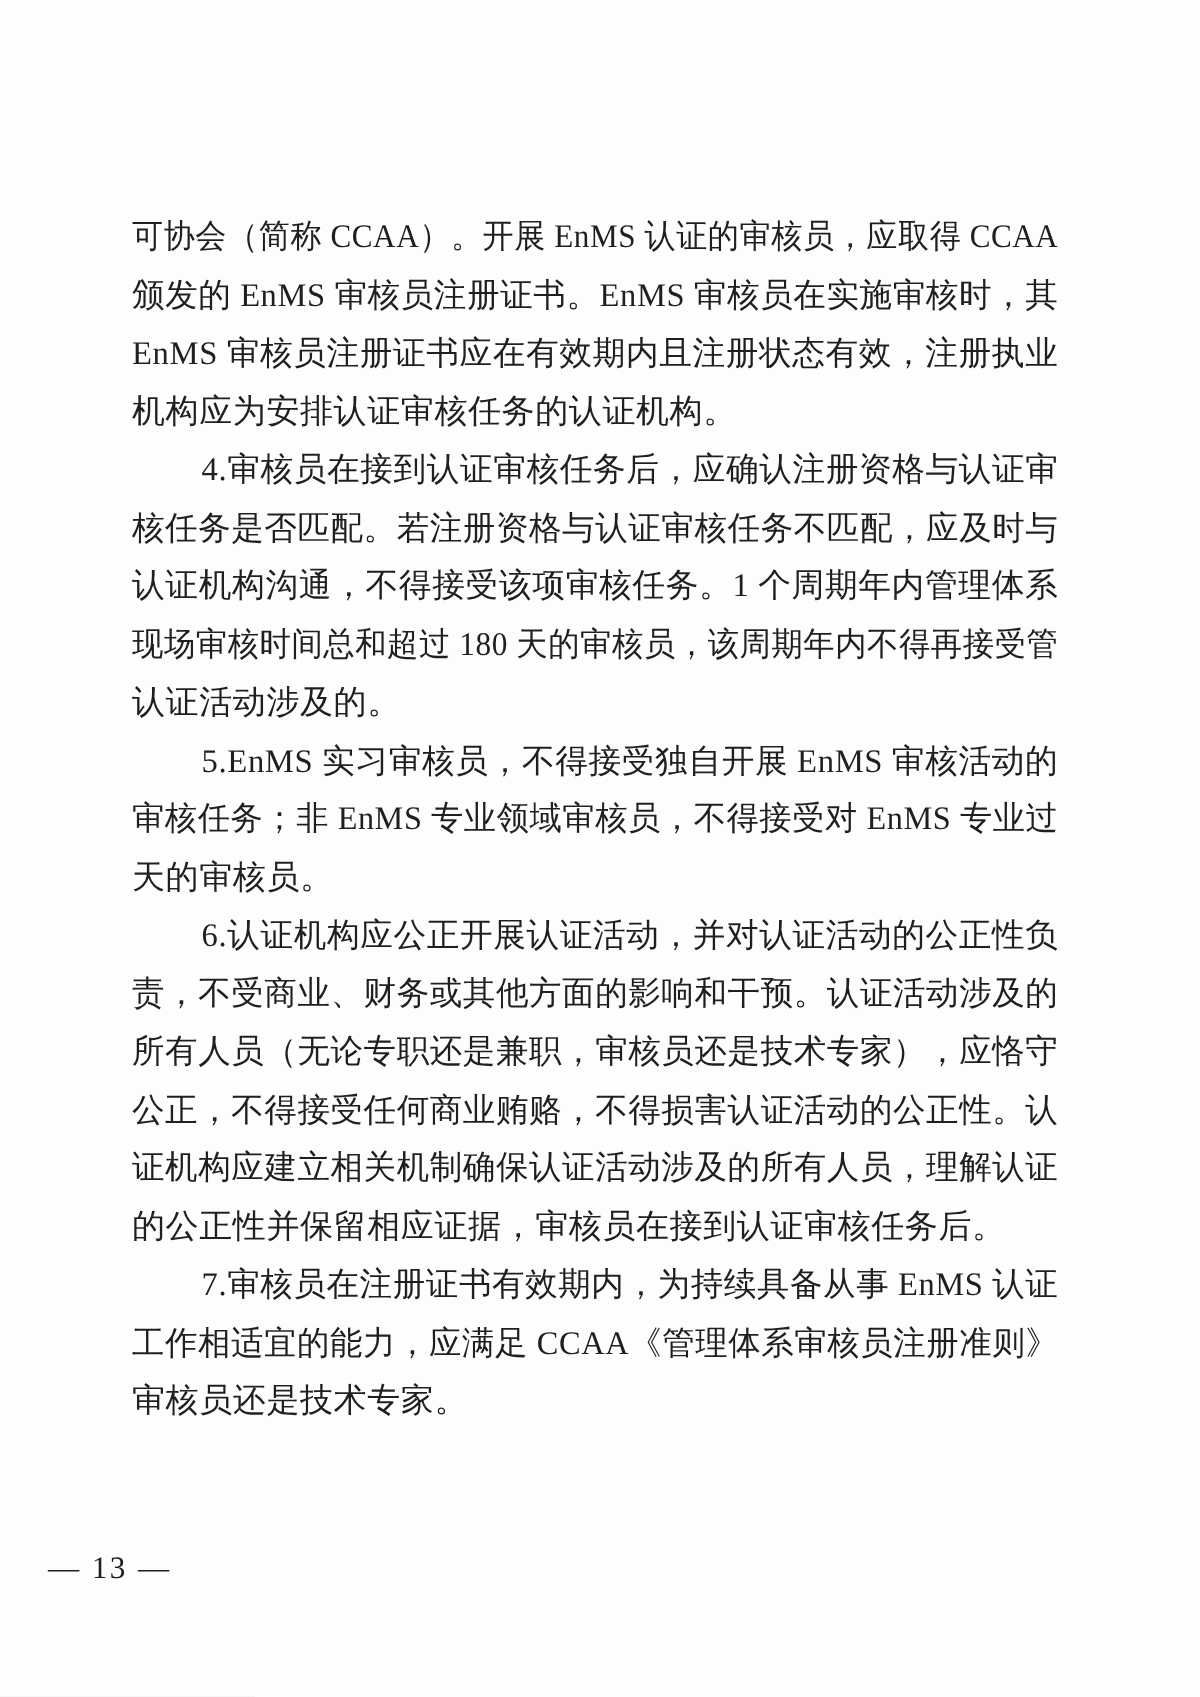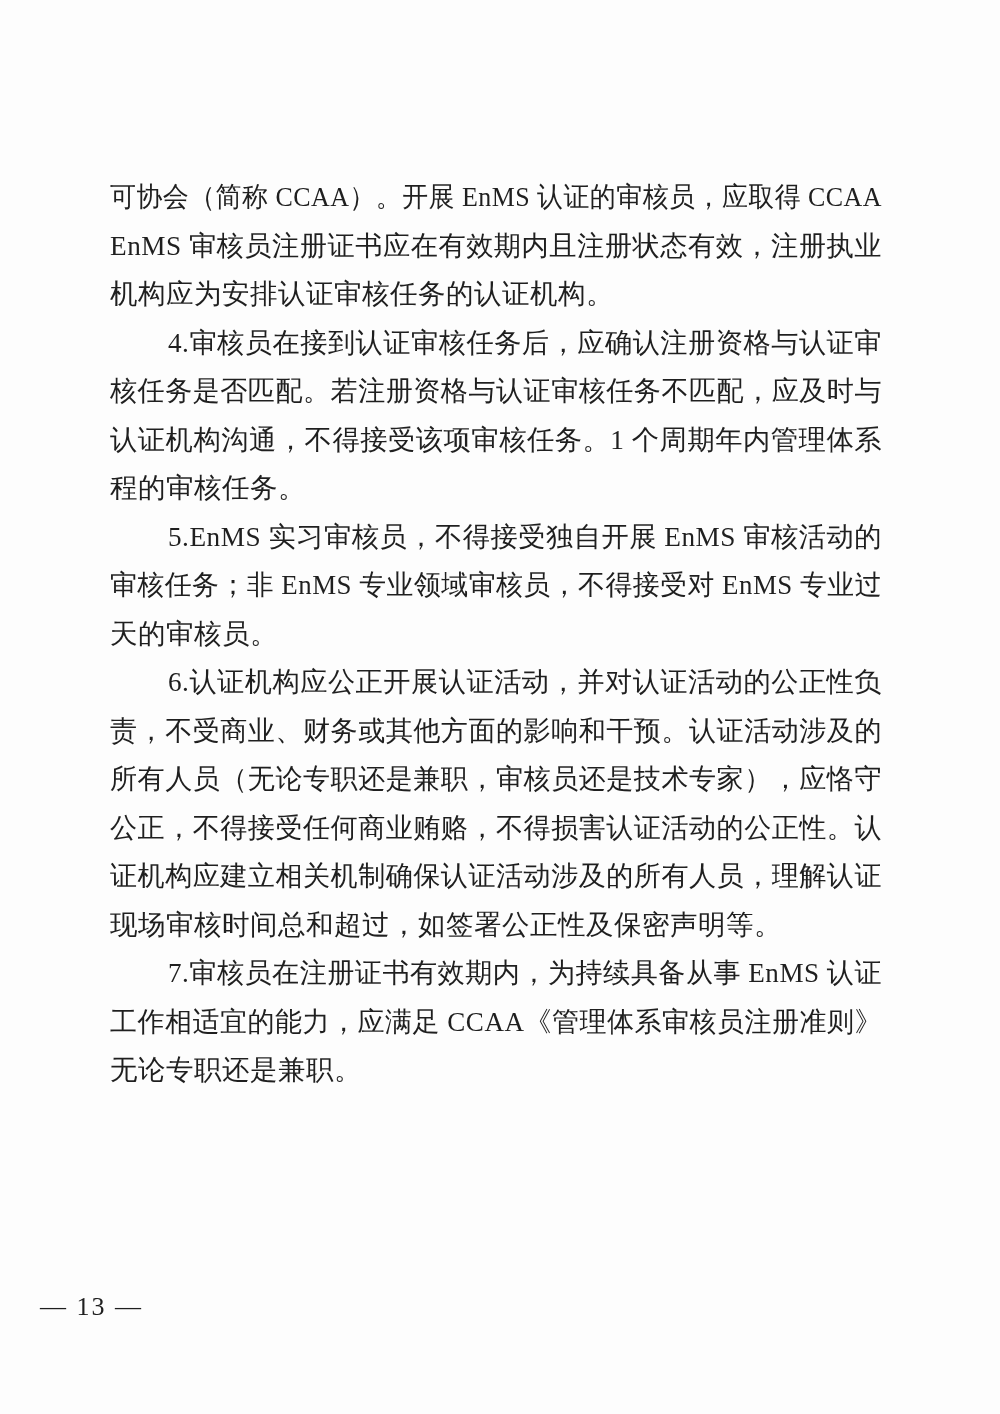--- a/index.html
+++ b/index.html
@@ -51,36 +51,38 @@
     line-height: 34px;
     letter-spacing: 2px;
   }
 </style>
 </head>
 <body>
 
 <div class="page">
   <main class="body-text">
     <div class="line full"><span class="fit" style="transform: scaleX(0.943063);">可协会（简称 CCAA）。开展 EnMS 认证的审核员，应取得 CCAA</span></div>
+    <div class="line full"><span class="fit" style="transform: scaleX(0.986306);">颁发的 EnMS 审核员注册证书。EnMS 审核员在实施审核时，其</span></div>
     <div class="line full"><span class="fit" style="transform: scaleX(0.99016);">EnMS 审核员注册证书应在有效期内且注册状态有效，注册执业</span></div>
     <div class="line end"><span class="fit">机构应为安排认证审核任务的认证机构。</span></div>
     <div class="line full ind"><span class="fit" style="transform: scaleX(0.989434);">4.审核员在接到认证审核任务后，应确认注册资格与认证审</span></div>
     <div class="line full"><span class="fit" style="transform: scaleX(0.984694);">核任务是否匹配。若注册资格与认证审核任务不匹配，应及时与</span></div>
     <div class="line full"><span class="fit" style="transform: scaleX(0.992766);">认证机构沟通，不得接受该项审核任务。1 个周期年内管理体系</span></div>
-    <div class="line end"><span class="fit">程的审核任务。</span></div>
+    <div class="line full"><span class="fit" style="transform: scaleX(0.948986);">现场审核时间总和超过 180 天的审核员，该周期年内不得再接受管</span></div>
+    <div class="line end"><span class="fit">认证活动涉及的。</span></div>
     <div class="line full ind"><span class="fit" style="transform: scaleX(0.991193);">5.EnMS 实习审核员，不得接受独自开展 EnMS 审核活动的</span></div>
     <div class="line full"><span class="fit" style="transform: scaleX(0.977099);">审核任务；非 EnMS 专业领域审核员，不得接受对 EnMS 专业过</span></div>
     <div class="line end"><span class="fit">天的审核员。</span></div>
     <div class="line full ind"><span class="fit" style="transform: scaleX(0.989434);">6.认证机构应公正开展认证活动，并对认证活动的公正性负</span></div>
     <div class="line full"><span class="fit" style="transform: scaleX(0.984694);">责，不受商业、财务或其他方面的影响和干预。认证活动涉及的</span></div>
     <div class="line full"><span class="fit" style="transform: scaleX(0.984694);">所有人员（无论专职还是兼职，审核员还是技术专家），应恪守</span></div>
     <div class="line full"><span class="fit" style="transform: scaleX(0.984694);">公正，不得接受任何商业贿赂，不得损害认证活动的公正性。认</span></div>
     <div class="line full"><span class="fit" style="transform: scaleX(0.984694);">证机构应建立相关机制确保认证活动涉及的所有人员，理解认证</span></div>
-    <div class="line end"><span class="fit">现场审核时间总和超过，如签署公正性及保密声明等。</span></div>
+    <div class="line end"><span class="fit">的公正性并保留相应证据，审核员在接到认证审核任务后。</span></div>
     <div class="line full ind"><span class="fit" style="transform: scaleX(0.985274);">7.审核员在注册证书有效期内，为持续具备从事 EnMS 认证</span></div>
     <div class="line full"><span class="fit" style="transform: scaleX(0.982462);">工作相适宜的能力，应满足 CCAA《管理体系审核员注册准则》</span></div>
-    <div class="line end"><span class="fit">无论专职还是兼职。</span></div>
+    <div class="line end"><span class="fit">审核员还是技术专家。</span></div>
   </main>
 
   <footer class="page-footer">
     <span>— 13 —</span>
   </footer>
 </div>
 
 </body></html>

